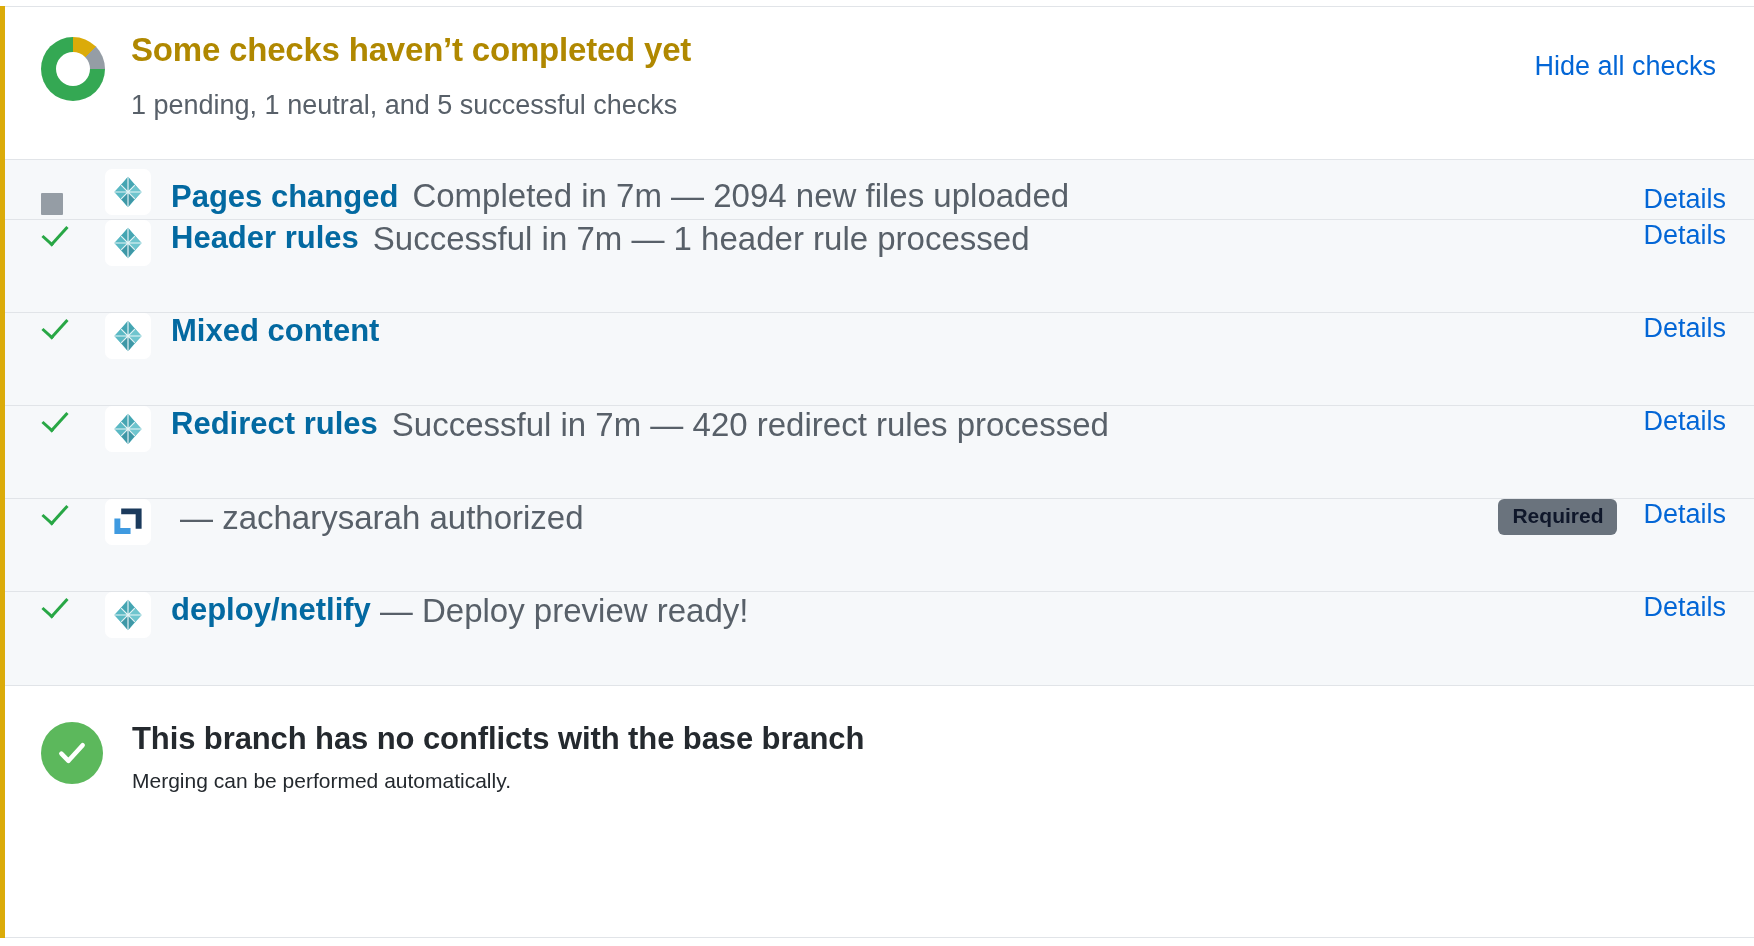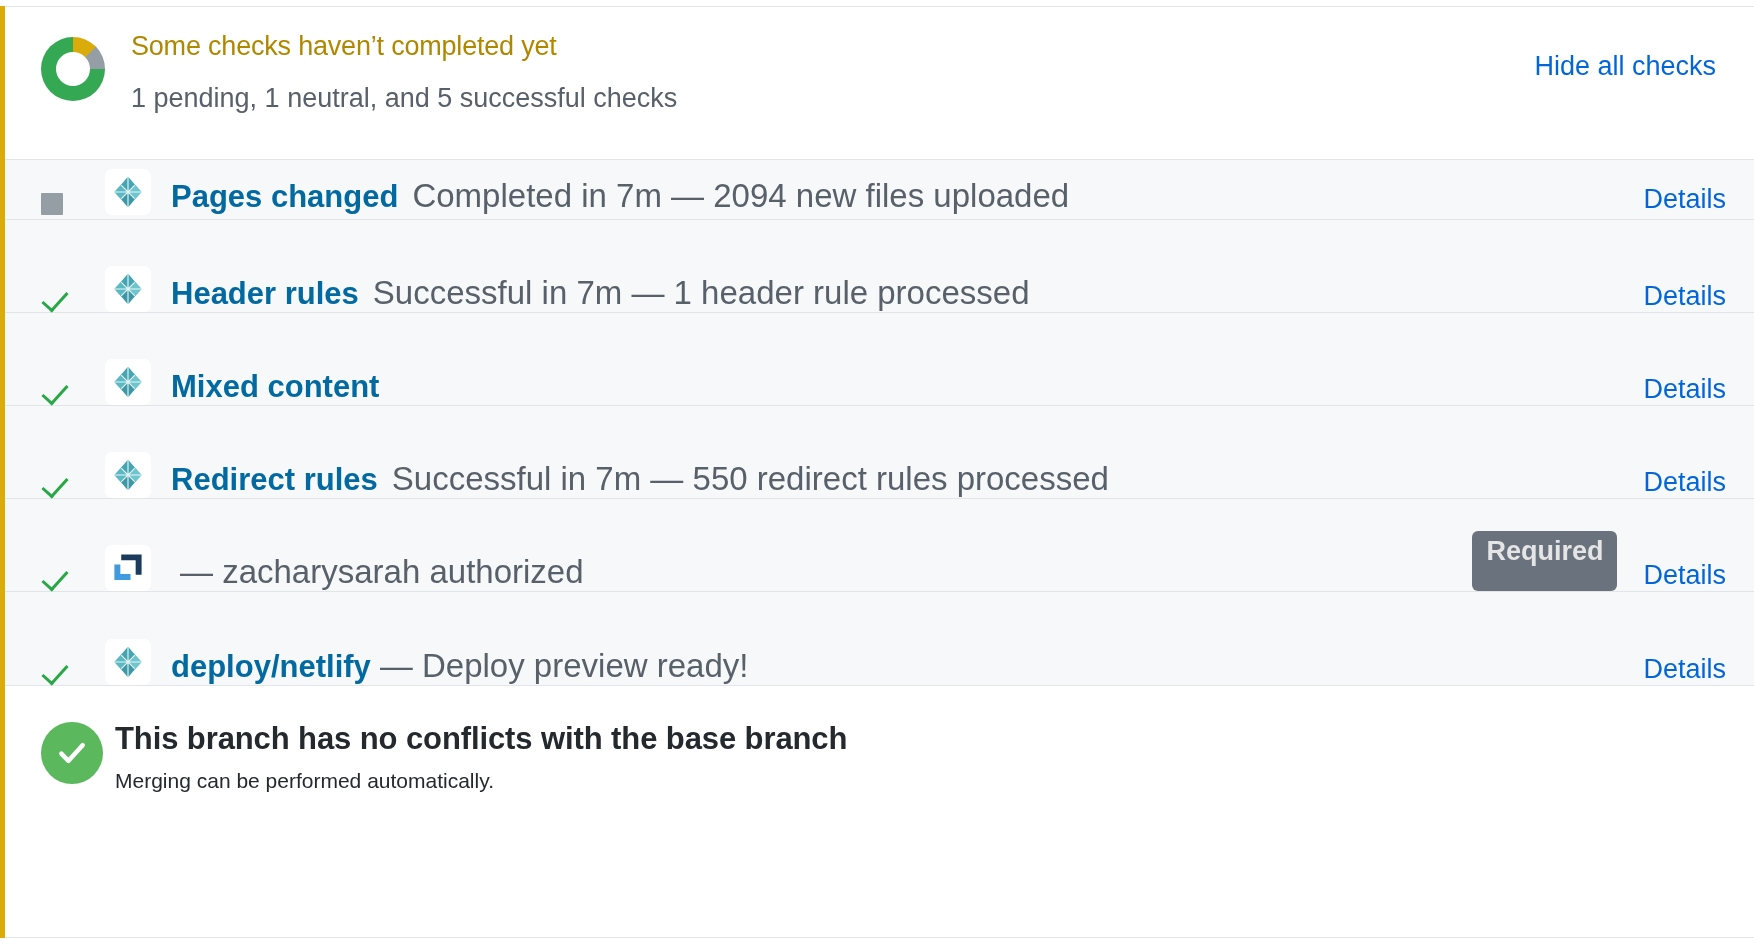--- a/index.html
+++ b/index.html
@@ -71,22 +71,22 @@
     left: 50%; top: 50%;
     transform: translate(-50%, -50%);
     width: 34px; height: 34px;
     border-radius: 50%;
     background: #ffffff;
   }
 
   .header-text { margin-left: 26px; }
 
   .header-title {
-    font-size: 27px;
-    font-weight: 400;
+    font-size: 33px;
+    font-weight: 700;
     color: #b08800;
     line-height: 1.18;
     letter-spacing: -0.2px;
   }
 
   .header-sub {
     font-size: 27px;
     color: #586069;
     line-height: 1.5;
     margin-top: 15px;
@@ -103,21 +103,21 @@
   }
 
   
   .checks-list {
     background: #f6f8fa;
     border-top: 1px solid #e1e4e8;
   }
 
   .check-row {
     display: flex;
-    align-items: flex-end;
+    align-items: flex-start;
     height: 93px;
     padding: 0 28px 0 36px;
     border-bottom: 1px solid #e1e4e8;
     background: #f6f8fa;
   }
   .check-row:last-child { border-bottom: none; }
 
   
   .check-row.clipped {
     height: 60px;
@@ -181,26 +181,26 @@
     color: #586069;
     margin-left: 14px;
     white-space: nowrap;
     overflow: hidden;
   }
   .check-desc.tight { margin-left: 9px; }
 
   .row-spacer { flex: 1 1 auto; }
 
   .required-badge {
-    font-size: 27px;
+    font-size: 21px;
     font-weight: 700;
-    color: #e5e5e5;
+    color: #0f172a;
     background: #6a737d;
     border-radius: 6px;
-    padding: 5px 14px 24px;
+    padding: 5px 14px 7px;
     margin-right: 26px;
     white-space: nowrap;
   }
 
   .details-link {
     font-size: 27px;
     color: #0366d6;
     cursor: pointer;
     text-decoration: none;
     white-space: nowrap;
@@ -220,21 +220,21 @@
     width: 62px; height: 62px;
     border-radius: 50%;
     background: #5cb85c;
     display: flex;
     align-items: center;
     justify-content: center;
     margin-top: 2px;
   }
   .merge-icon svg { display: block; }
 
-  .merge-text { margin-left: 12px; }
+  .merge-text { margin-left: 29px; }
 
   .merge-title {
     font-size: 31px;
     font-weight: 700;
     color: #24292e;
     line-height: 1.25;
     letter-spacing: -0.1px;
   }
 
   .merge-sub {
@@ -333,21 +333,21 @@
           <svg width="34" height="34" viewBox="0 0 40 40" aria-hidden="true">
             <polygon points="20,2 36,20 20,38 4,20" fill="#4FB3BF"></polygon>
             <polygon points="20,2 28,12 20,20 12,12" fill="#45A5B2"></polygon>
             <polygon points="20,20 28,12 36,20 28,28" fill="#6FC5CE"></polygon>
             <polygon points="20,20 12,28 4,20 12,12" fill="#5BB9C4"></polygon>
             <polygon points="20,20 28,28 20,38 12,28" fill="#3E97A6"></polygon>
             <path d="M20 2 L20 38 M4 20 L36 20 M12 12 L28 28 M28 12 L12 28" stroke="#ffffff" stroke-width="1.4" fill="none" opacity="0.85"></path>
           </svg>
         </span>
         <span class="check-name">Redirect rules</span>
-        <span class="check-desc">Successful in 7m — 550 redirect rules processed</span>
+        <span class="check-desc">Successful in 7m — 420 redirect rules processed</span>
         <span class="row-spacer"></span>
         <a class="details-link">Details</a>
       </div>
 
       <div class="check-row">
         <span class="state-icon">
           <span class="check-mark"></span>
         </span>
         <span class="avatar">
           <svg width="34" height="34" viewBox="0 0 40 40" aria-hidden="true">

